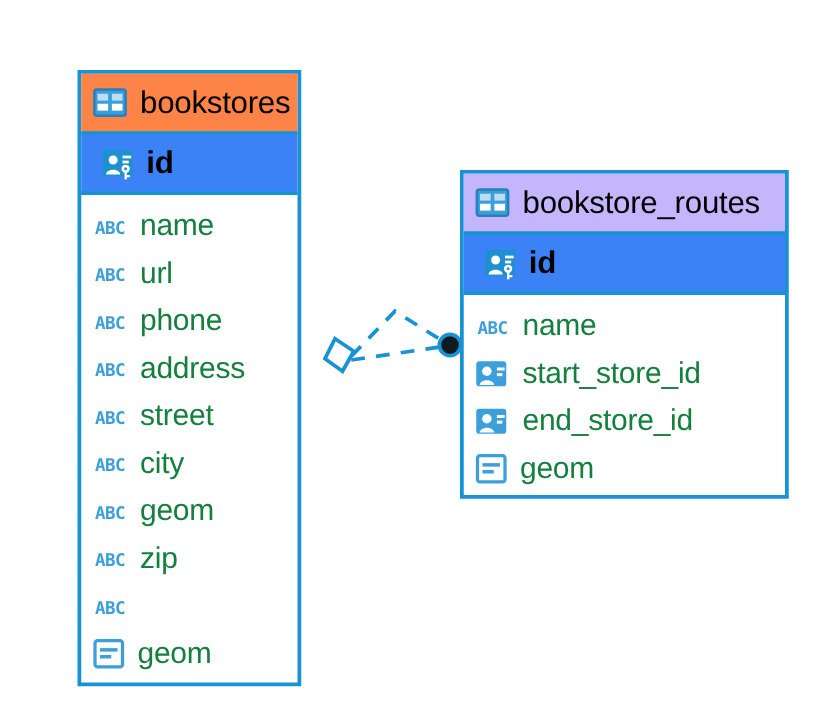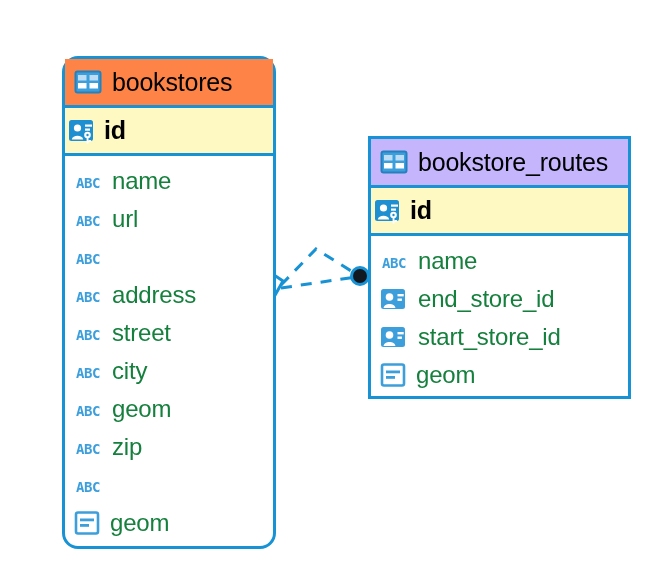--- a/index.html
+++ b/index.html
@@ -22,23 +22,22 @@
   
   .entity {
     position: absolute;
     box-sizing: border-box;
     border: 3px solid #1792D4;
     background: #ffffff;
   }
   #entity-bookstores {
     left: 62px;
     top: 56px;
-    width: 214px;
+    width: 179px;
     height: 493px;
-    border-radius: 16px;
   }
   #entity-bookstore-routes {
     left: 368px;
     top: 136px;
     width: 263px;
     height: 263px;
   }
 
   .entity-header {
     display: flex;
@@ -57,23 +56,23 @@
     margin-left: 10px;
     white-space: nowrap;
     letter-spacing: -0.2px;
   }
 
   .pk-row {
     display: flex;
     align-items: center;
     box-sizing: border-box;
     height: 48px;
-    padding-left: 3px;
+    padding-left: 16px;
     border-bottom: 3px solid #1792D4;
-    background: #fef9c3;
+    background: #3b82f6;
   }
   .pk-row .field-label {
     font-weight: bold;
     font-size: 25px;
     margin-left: 8px;
     color: #000;
   }
 
   .fields {
     padding: 6px 0 4px 9px;
@@ -186,20 +185,21 @@
         <span class="icon icon-abc">
           <span class="abc-text">ABC</span>
         </span>
         <span class="field-label">url</span>
       </div>
 
       <div class="field-row">
         <span class="icon icon-abc">
           <span class="abc-text">ABC</span>
         </span>
+        <span class="field-label">phone</span>
       </div>
 
       <div class="field-row">
         <span class="icon icon-abc">
           <span class="abc-text">ABC</span>
         </span>
         <span class="field-label">address</span>
       </div>
 
       <div class="field-row">
@@ -294,34 +294,34 @@
       <div class="field-row">
         <span class="icon icon-fk">
           <svg viewBox="0 0 28 28" xmlns="http://www.w3.org/2000/svg">
             <rect x="1" y="4" width="24" height="20" rx="2.5" fill="#3C9FDC"></rect>
             <circle cx="9.5" cy="12" r="3.8" fill="#FFFFFF"></circle>
             <path d="M 3.6 23 C 4.2 17.8 14.8 17.8 15.4 23 Z" fill="#FFFFFF"></path>
             <rect x="17.5" y="9" width="6.2" height="2.4" fill="#FFFFFF"></rect>
             <rect x="17.5" y="13.5" width="4.4" height="2.4" fill="#FFFFFF"></rect>
           </svg>
         </span>
-        <span class="field-label">end_store_id</span>
+        <span class="field-label">start_store_id</span>
       </div>
 
       <div class="field-row">
         <span class="icon icon-fk">
           <svg viewBox="0 0 28 28" xmlns="http://www.w3.org/2000/svg">
             <rect x="1" y="4" width="24" height="20" rx="2.5" fill="#3C9FDC"></rect>
             <circle cx="9.5" cy="12" r="3.8" fill="#FFFFFF"></circle>
             <path d="M 3.6 23 C 4.2 17.8 14.8 17.8 15.4 23 Z" fill="#FFFFFF"></path>
             <rect x="17.5" y="9" width="6.2" height="2.4" fill="#FFFFFF"></rect>
             <rect x="17.5" y="13.5" width="4.4" height="2.4" fill="#FFFFFF"></rect>
           </svg>
         </span>
-        <span class="field-label">start_store_id</span>
+        <span class="field-label">end_store_id</span>
       </div>
 
       <div class="field-row">
         <span class="icon icon-geom">
           <svg viewBox="0 0 26 26" xmlns="http://www.w3.org/2000/svg">
             <rect x="2" y="2.5" width="22" height="21" rx="2" fill="#FFFFFF" stroke="#3C9FDC" stroke-width="2.6"></rect>
             <rect x="6" y="8.5" width="14" height="2.8" fill="#3C9FDC"></rect>
             <rect x="6" y="14" width="9" height="2.8" fill="#3C9FDC"></rect>
           </svg>
         </span>

